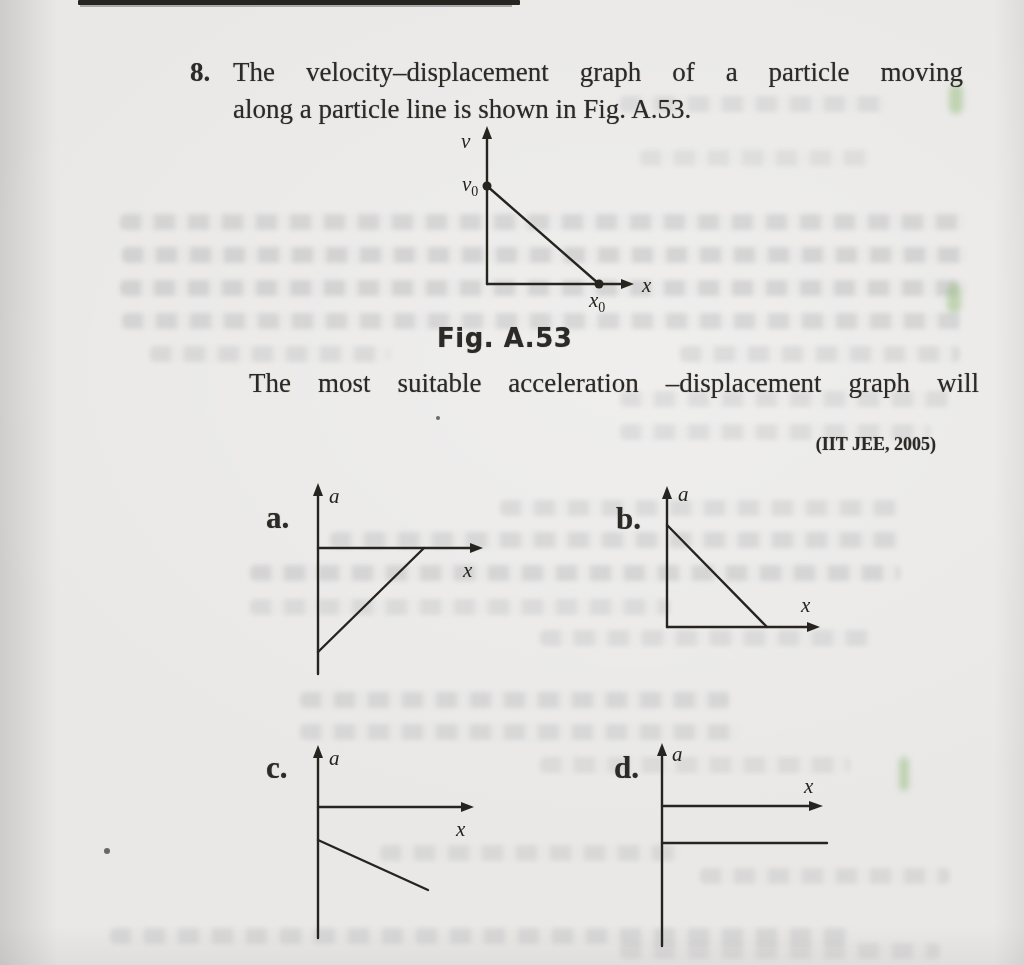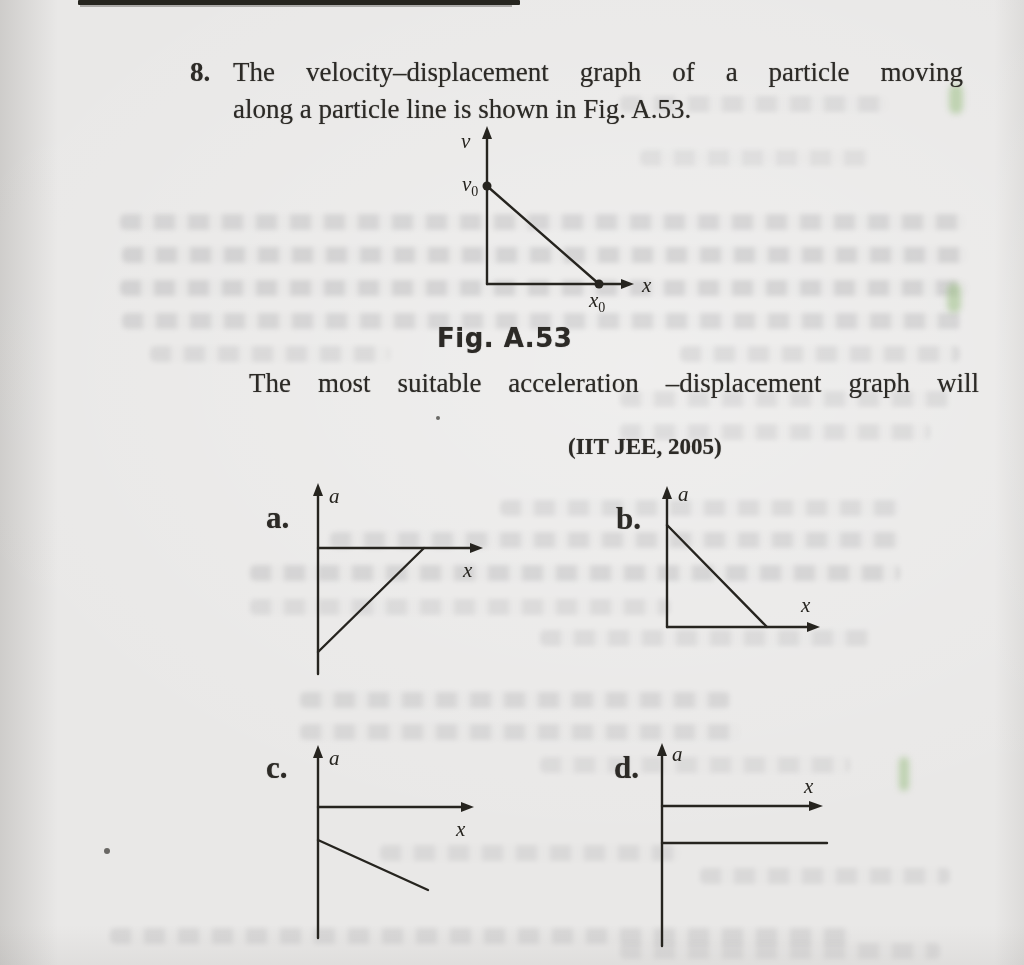--- a/index.html
+++ b/index.html
@@ -22,21 +22,21 @@
   .problem{position:absolute;left:190px;top:54px;width:776px;display:flex;font-size:27px;line-height:37px;}
   .pnum{font-weight:bold;width:43px;flex:0 0 43px;}
   .ptext{width:733px;}
   .jline{display:block;white-space:nowrap;text-align:justify;text-align-last:justify;width:730px;}
   .pline{display:block;}
   
   .figplot{position:absolute;left:437px;top:124px;}
   .figcaption{position:absolute;left:437px;top:323px;width:230px;text-align:left;font-weight:bold;font-size:26px;font-family:"DejaVu Sans", sans-serif;letter-spacing:0.5px;}
   
   .question{position:absolute;left:232px;top:365px;width:733px;font-size:27px;line-height:37px;margin-left:17px;}
-  .source{position:absolute;left:568px;top:434px;width:400px;font-weight:bold;font-size:23px;}
+  .source{position:absolute;left:536px;top:434px;width:400px;text-align:right;font-weight:bold;font-size:18px;}
   
   .optlabel{position:absolute;font-weight:bold;font-size:31px;}
   .optplot{position:absolute;}
   svg text{font-family:"Liberation Serif", serif;font-style:italic;font-size:21px;fill:#26241f;}
   svg .sub{font-style:normal;font-size:14px;}
   svg line, svg polyline{stroke:#26241f;stroke-width:2.4;fill:none;stroke-linecap:round;}
   svg polygon{fill:#26241f;stroke:none;}
   svg circle{fill:#26241f;stroke:none;}
   
   .bleed{position:absolute;height:16px;border-radius:5px;filter:blur(2.6px);

